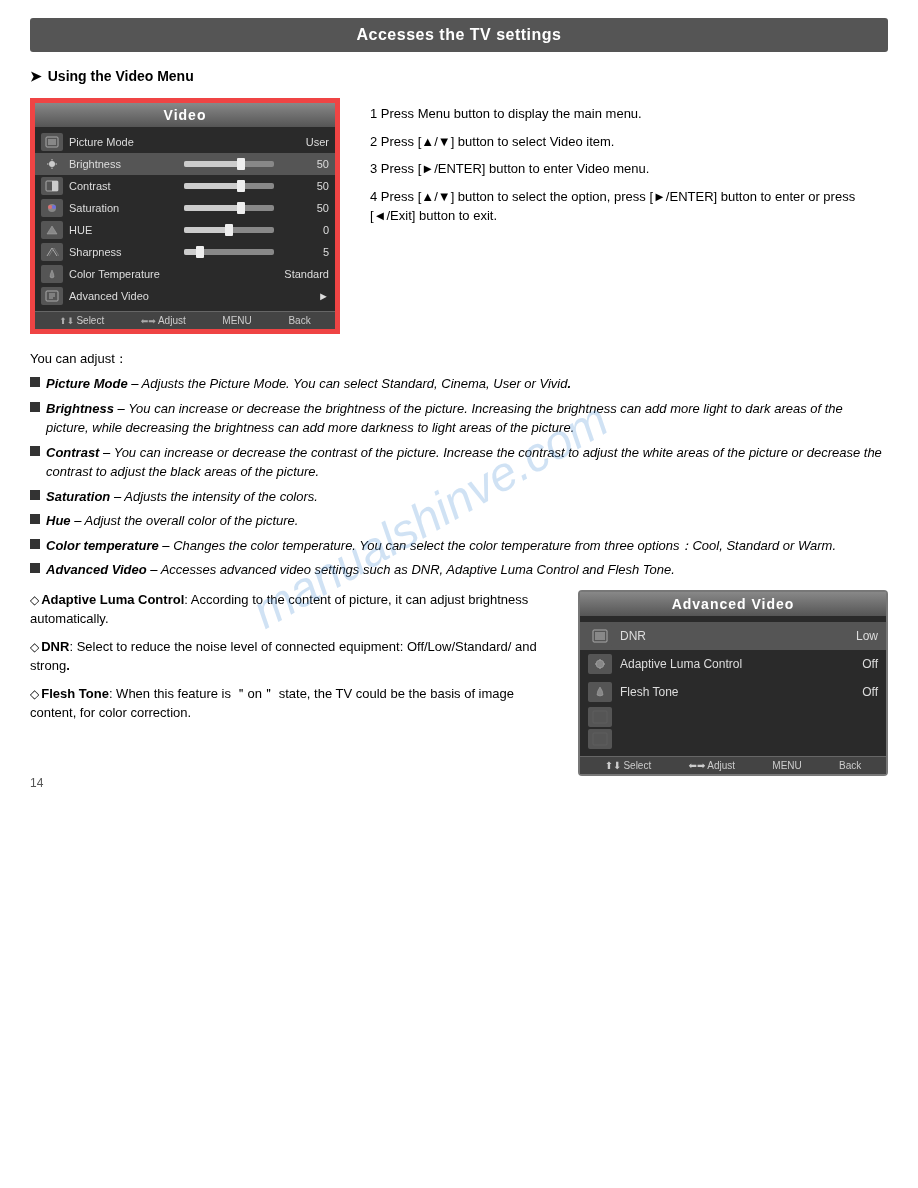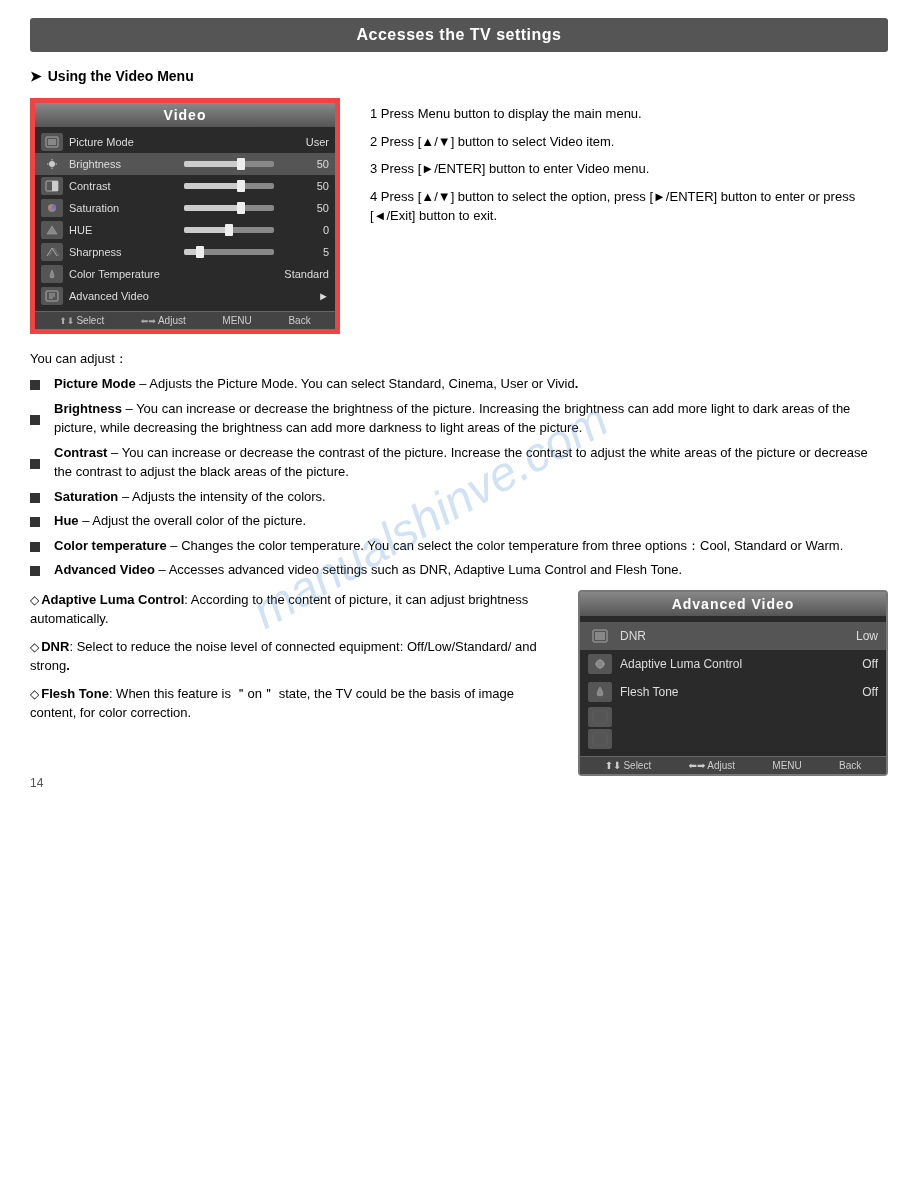--- a/index.html
+++ b/index.html
@@ -163,23 +163,24 @@
       font-size: 13px;
       line-height: 1.5;
     }
     .you-can-adjust {
       font-size: 13px;
       margin-bottom: 6px;
     }
 
     .bullet-item {
       display: flex;
-      align-items: center;
+      align-items: flex-start;
       margin-bottom: 5px;
-      gap: 14px;
+      gap: 6px;
+      font-style: italic;
     }
     .bullet-square {
       width: 10px;
       height: 10px;
       background: #333;
       flex-shrink: 0;
       margin-top: 3px;
     }
     .bullet-text {
       flex: 1;

